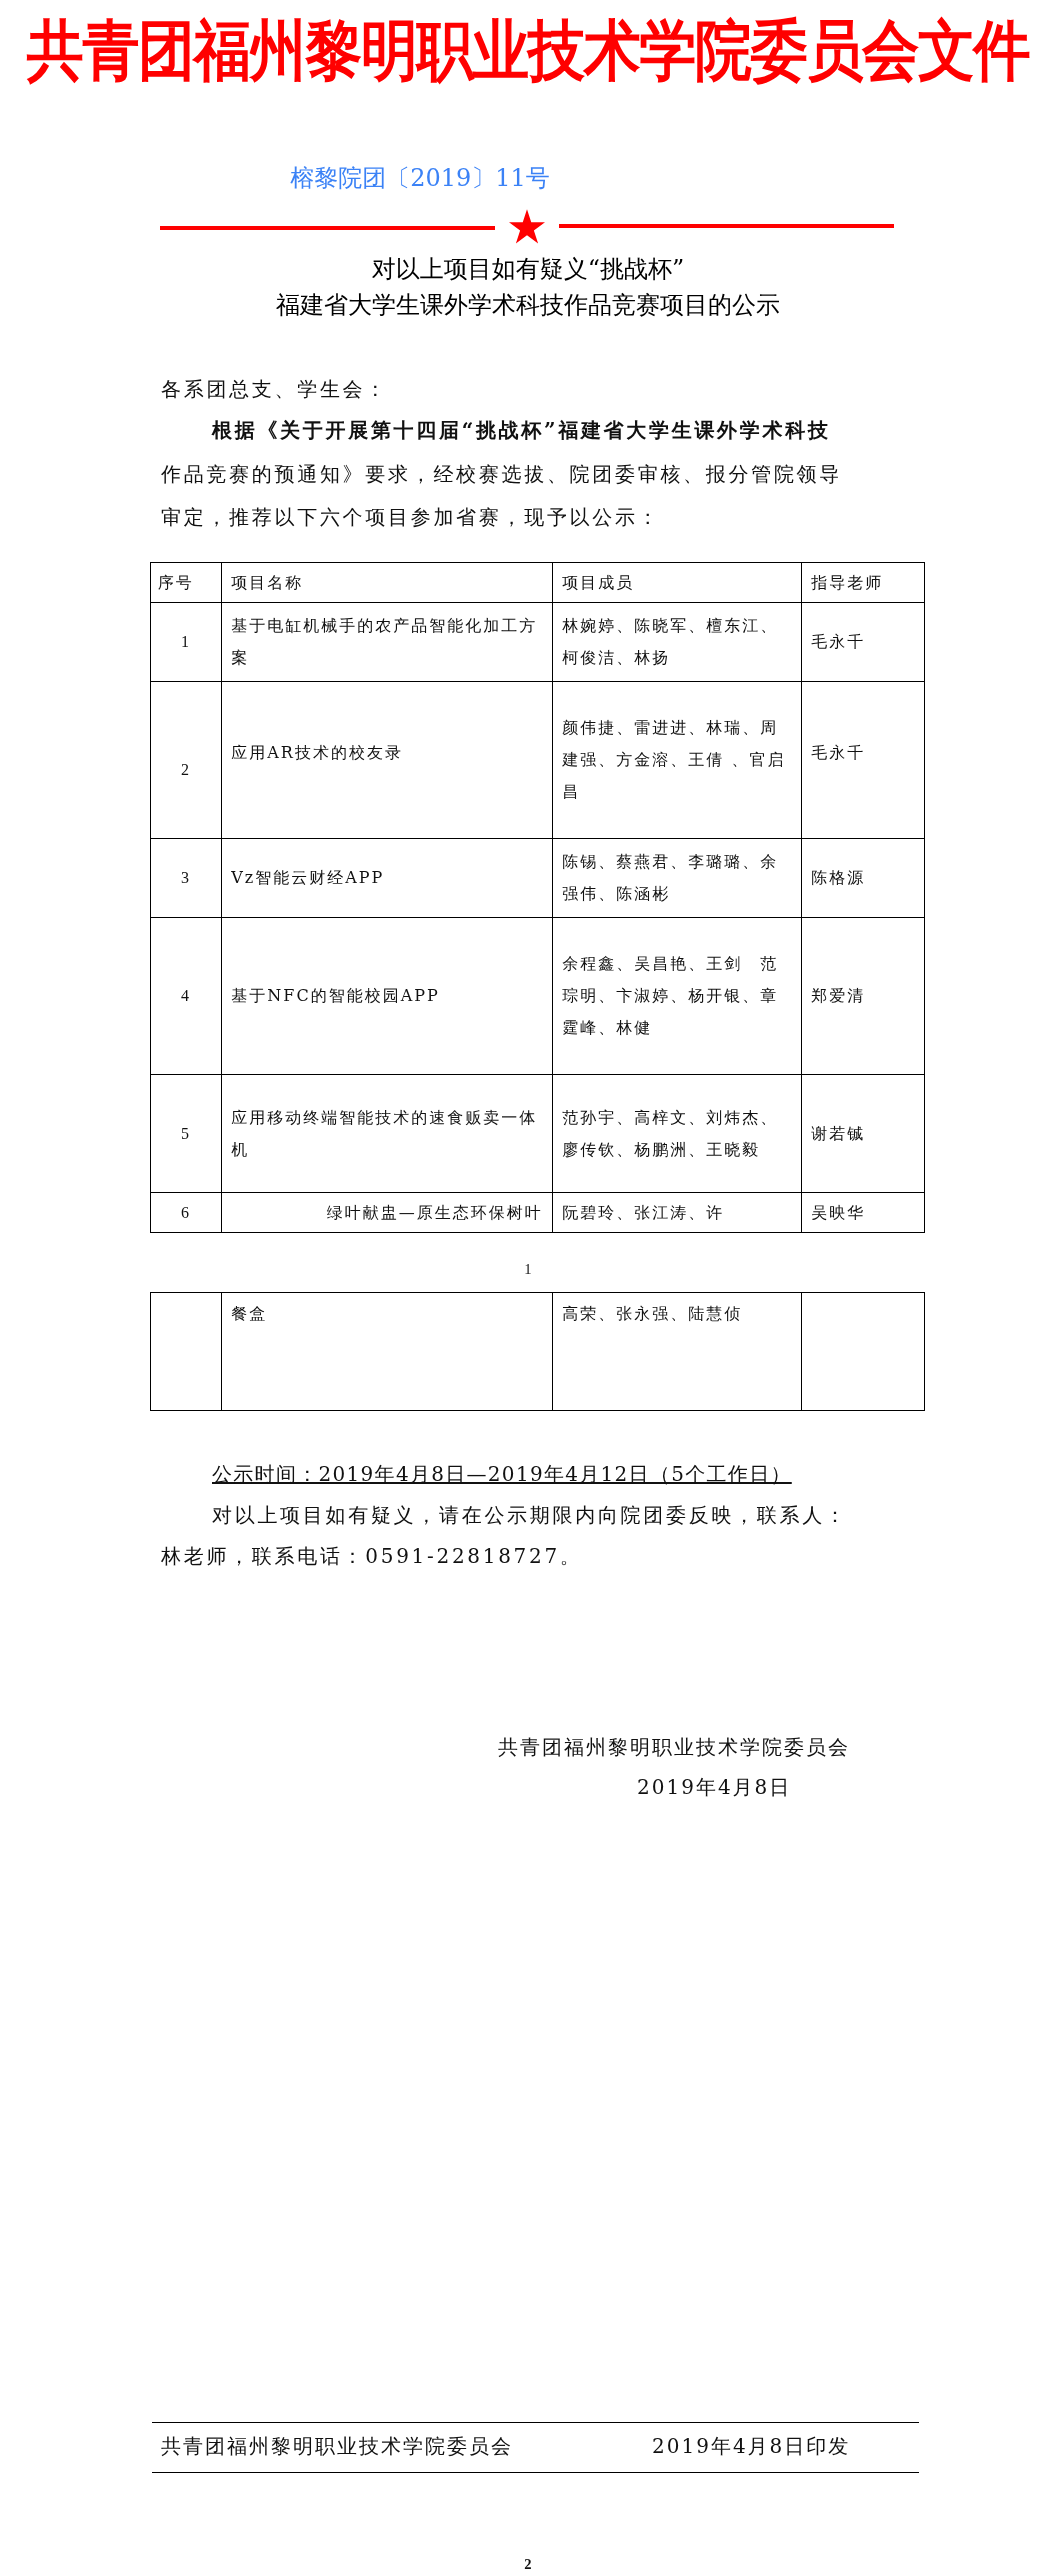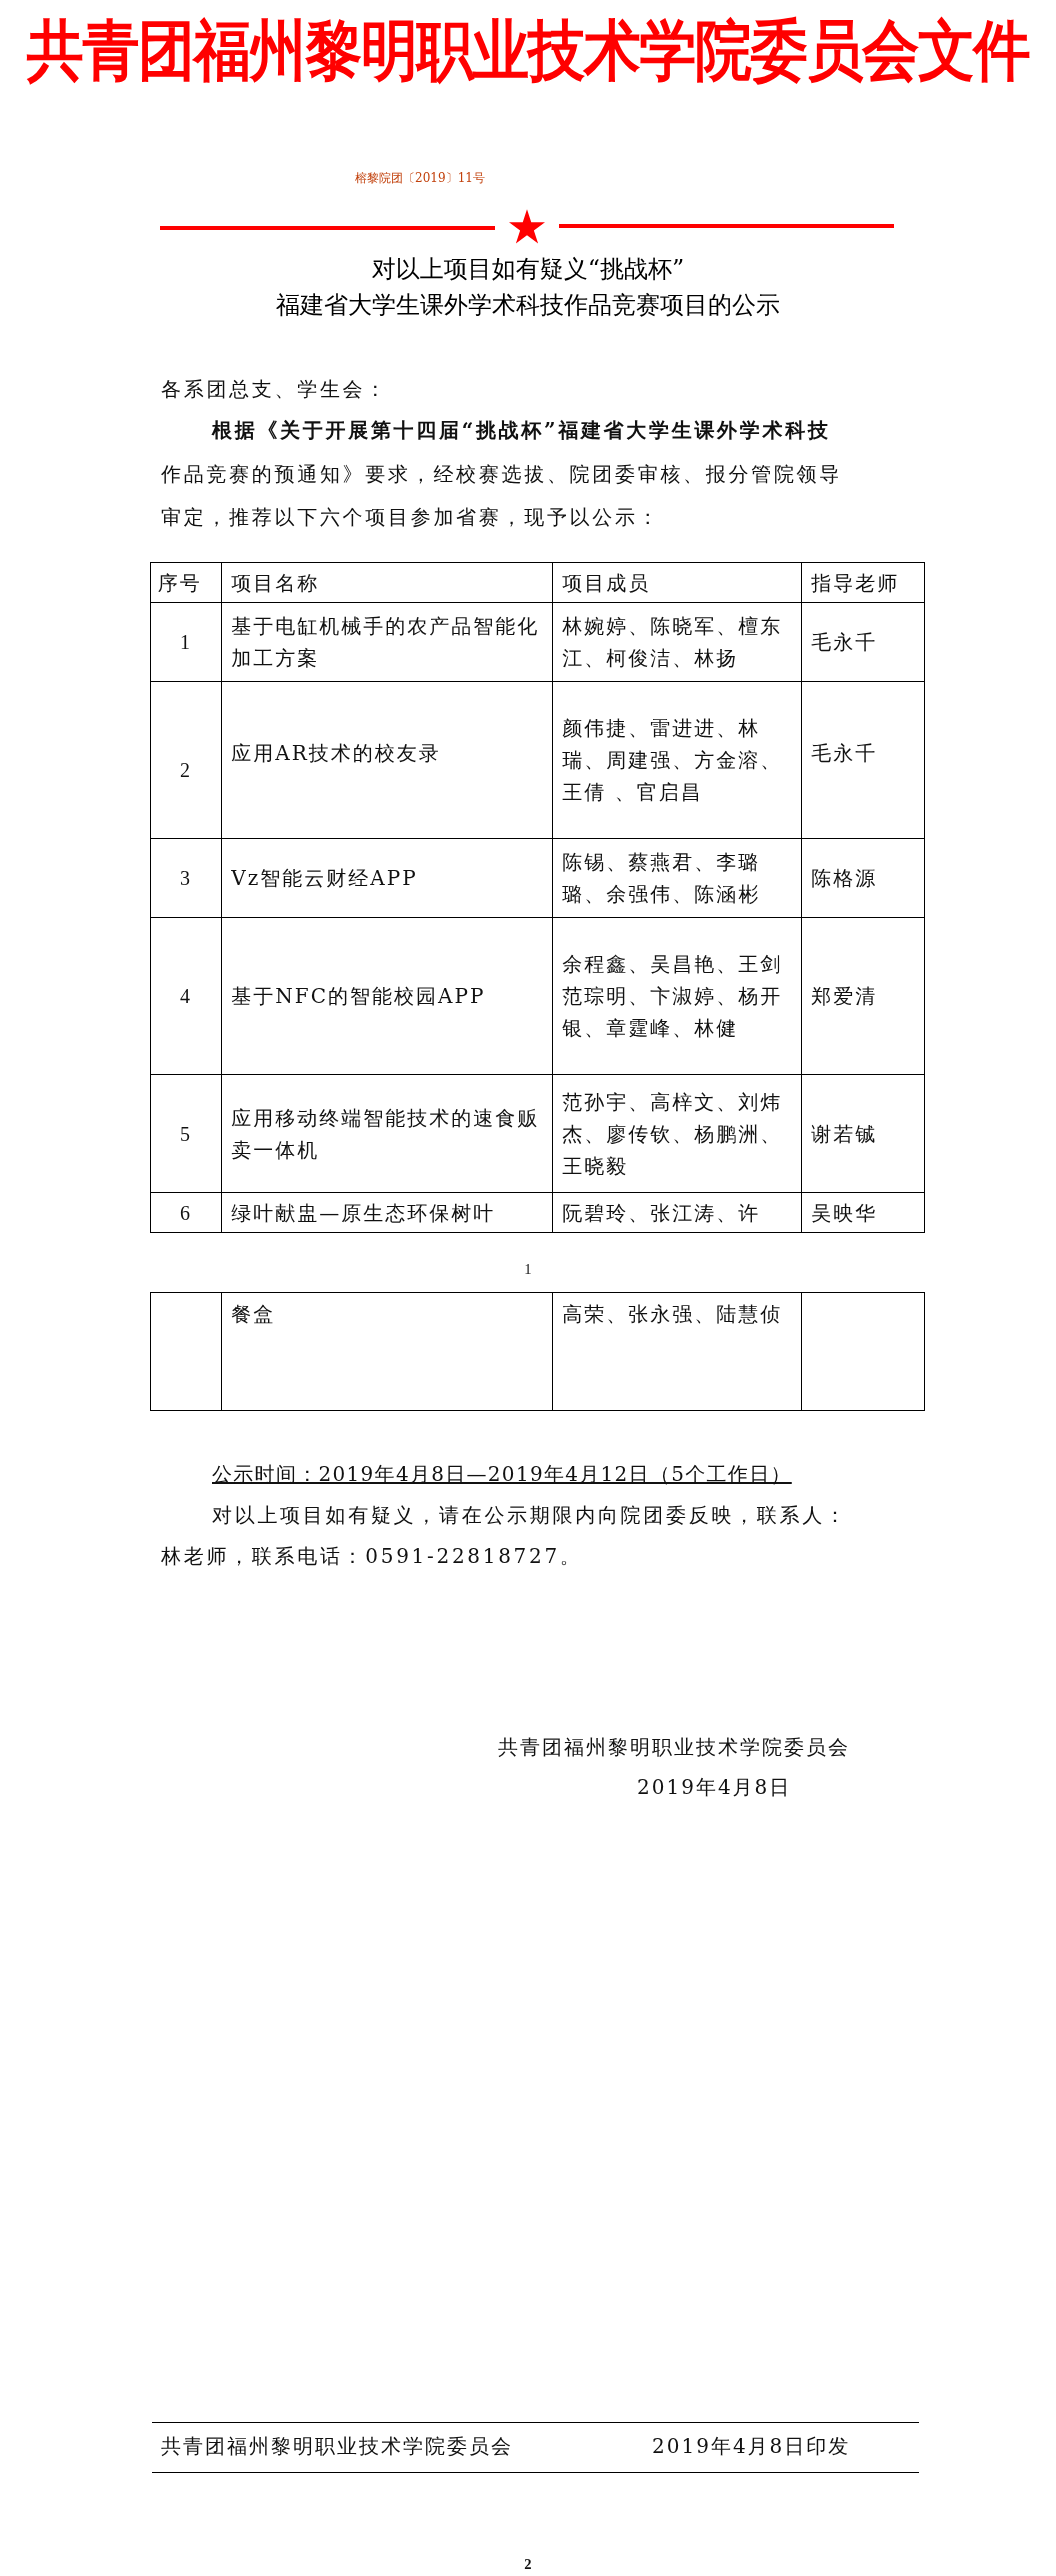--- a/index.html
+++ b/index.html
@@ -9,34 +9,34 @@
   }
   .abs { position: absolute; }
   .red-title {
     left: 0; width: 1056px; top: 12px; text-align: center;
     font-family: "DejaVu Sans", "Liberation Sans", sans-serif;
     font-weight: bold; color: #ff0000; font-size: 57px; line-height: 67px;
     letter-spacing: -1.3px; transform: scaleY(1.15); transform-origin: top center;
   }
   .doc-number {
     left: 0; width: 840px; top: 165px; text-align: center;
-    font-size: 12px; color: #c2410c; line-height: 27px;
+    font-size: 24px; color: #3b82f6; line-height: 27px;
   }
   .red-line { background: #ff0000; height: 4px; }
   .star { left: 509px; top: 209px; width: 36px; height: 35px; }
   .title-line {
     left: 0; width: 1056px; text-align: center;
     font-size: 24px; line-height: 33px; color: #000;
   }
   .body-text {
     font-size: 20px; line-height: 33px; color: #111; letter-spacing: 2.7px;
   }
   table.projects {
     position: absolute; border-collapse: collapse; table-layout: fixed;
-    font-size: 20px; color: #111;
+    font-size: 16px; color: #111;
   }
   table.projects td, table.projects th {
     border: 1.3px solid #000; padding: 0 9.3px; vertical-align: middle;
     font-weight: normal; text-align: left; line-height: 32px;
     letter-spacing: 2px;
   }
   table.projects .num { text-align: center; padding: 0; font-family: "Liberation Serif", serif; }
   table.projects .top { vertical-align: top; padding-top: 5.3px; }
   .page-num { left: 0; width: 1056px; text-align: center; font-size: 14.6px; font-family: "Liberation Serif", serif; }
   .footer-line { left: 152px; width: 767px; height: 1.3px; background: #000; }
@@ -100,21 +100,21 @@
     <td>郑爱清</td>
   </tr>
   <tr style="height:118px;">
     <td class="num">5</td>
     <td>应用移动终端智能技术的速食贩卖一体机</td>
     <td>范孙宇、高梓文、刘炜杰、廖传钦、杨鹏洲、王晓毅</td>
     <td>谢若铖</td>
   </tr>
   <tr style="height:40px;">
     <td class="num">6</td>
-    <td style="white-space:nowrap; overflow:hidden;">绿叶献盅—原生态环保树叶</td>
+    <td style="white-space:nowrap; overflow:hidden;text-align:right;">绿叶献盅—原生态环保树叶</td>
     <td style="white-space:nowrap; overflow:hidden;">阮碧玲、张江涛、许</td>
     <td>吴映华</td>
   </tr>
 </tbody>
   </table>
 
 <div class="abs page-num" style="top:1261px;">1</div>
 
 <table class="projects" style="left:150px; top:1292px; width:775px;">
   <colgroup>

